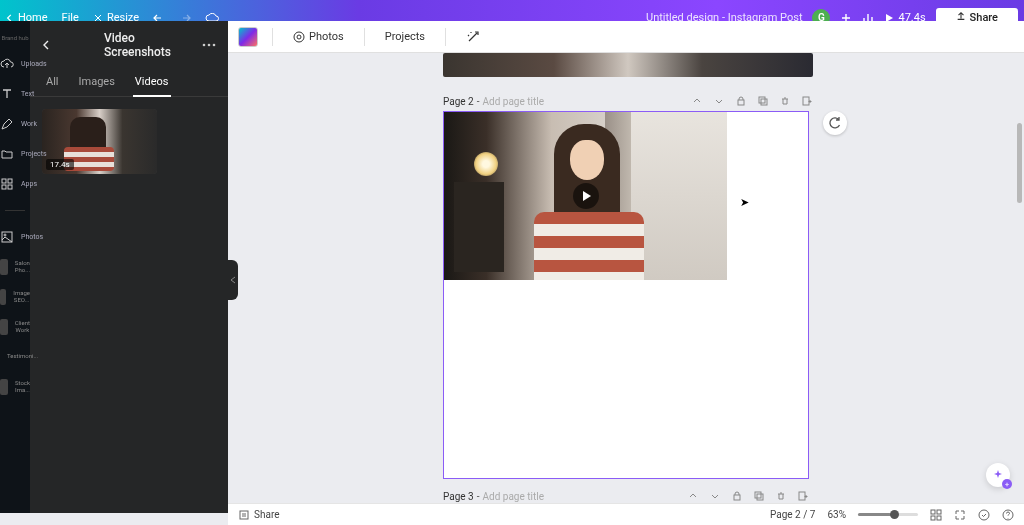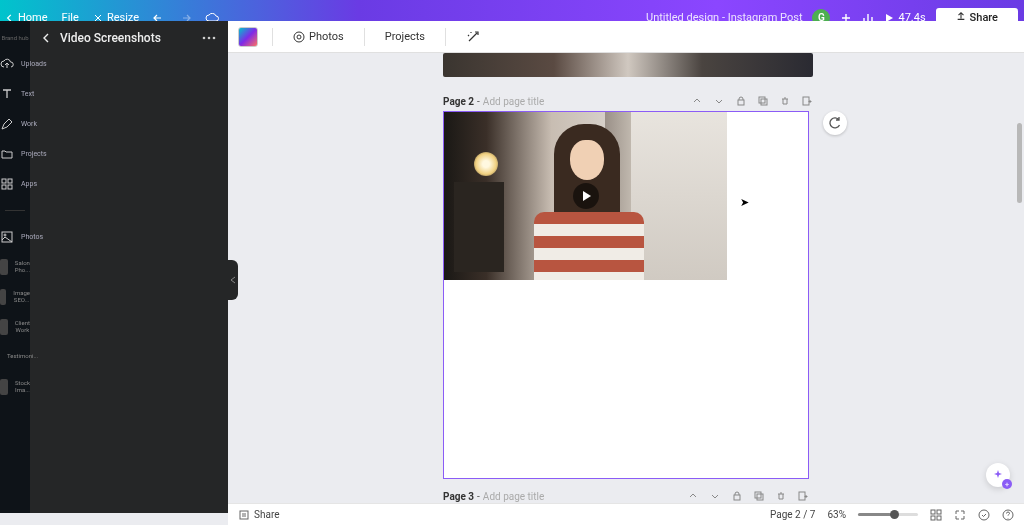--- a/index.html
+++ b/index.html
@@ -23,21 +23,21 @@
 
 .nav-rail { position:absolute; left:0; top:21px; bottom:12px; width:30px; background:#0e1318; display:flex; flex-direction:column; align-items:center; padding-top:14px; gap:14px; z-index:2; }
 .nav-item { display:flex; align-items:center; gap:7px; color:#aab; font-size:7px; cursor:pointer; width:100%; }
 .nav-ico { width:16px; height:16px; display:flex; align-items:center; justify-content:center; }
 .nav-thumb { width:20px; height:16px; background:#444; border-radius:2px; }
 .nav-sm { font-size:6px; color:#888; line-height:1.1; text-align:center; }
 
 
 .side-panel { position:absolute; left:30px; top:21px; bottom:12px; width:198px; background:#252627; color:#eee; display:flex; flex-direction:column; }
 .sp-header { display:flex; align-items:center; padding:10px 12px; gap:8px; }
-.sp-title { font-size:12px; font-weight:500; flex:1; }
+.sp-title { font-size:12px; font-weight:500; flex:1;margin-left:44px; }
 .sp-tabs { display:flex; gap:16px; padding:0 14px; font-size:11px; color:#aaa; border-bottom:1px solid #3a3a3a; }
 .sp-tab { padding:6px 2px 8px; cursor:pointer; position:relative; }
 .sp-tab.active { color:#fff; }
 .sp-tab.active::after { content:""; position:absolute; left:0; right:0; bottom:-1px; height:2px; background:#fff; }
 .sp-body { padding:12px; display:flex; flex-wrap:wrap; gap:8px; }
 .thumb { width:115px; height:65px; background:#3a3a3a; border-radius:4px; position:relative; overflow:hidden; cursor:pointer; }
 .thumb .dur { position:absolute; left:4px; bottom:4px; background:rgba(0,0,0,0.6); color:#fff; font-size:8px; padding:1px 4px; border-radius:2px; }
 .thumb-scene { position:absolute; inset:0; background:linear-gradient(90deg,#2a2420 0%,#4a3830 30%,#d8cfc8 50%,#3a3530 70%,#2a2a2a 100%); }
 .thumb-person { position:absolute; left:28px; top:8px; width:36px; height:48px; background:#2a1f1a; border-radius:10px 10px 0 0; }
 .thumb-sw { position:absolute; left:22px; top:38px; width:50px; height:24px; background:repeating-linear-gradient(180deg,#a84a3a 0 5px,#e8e0da 5px 10px); border-radius:4px; }
@@ -45,21 +45,21 @@
 
 .collapse { position:absolute; left:228px; top:260px; width:10px; height:40px; background:#252627; border-radius:0 6px 6px 0; display:flex; align-items:center; justify-content:center; color:#888; font-size:8px; z-index:3; cursor:pointer; }
 
 
 .canvas-area { position:absolute; left:228px; top:53px; right:0; bottom:12px; overflow:hidden; }
 .canvas-inner { position:absolute; left:215px; top:0; width:370px; }
 
 .page-strip-top { height:24px; background:linear-gradient(90deg,#3a3530 0%,#5a4a42 30%,#d0c8c0 50%,#4a4440 70%,#2a2a32 100%); border-radius:2px; margin-bottom:18px; }
 
 .page-head { display:flex; align-items:center; font-size:10px; color:#555; margin-bottom:4px; }
-.page-head-label { color:#333;font-weight:bold; }
+.page-head-label { color:#333; }
 .page-head-dash { margin:0 3px; }
 .page-head-placeholder { color:#aaa; }
 .page-head-actions { margin-left:auto; display:flex; gap:10px; color:#888; }
 .ph-ico { cursor:pointer; width:12px; height:12px; display:flex; align-items:center; justify-content:center; }
 
 .page-canvas { width:366px; height:368px; background:#fff; border:1px solid #8b5cf6; position:relative; }
 .video-el { position:absolute; left:0; top:0; width:283px; height:168px; background:#333; overflow:hidden; }
 .v-scene { position:absolute; inset:0; background:linear-gradient(90deg,#1a1815 0%,#3a2f28 15%,#c8bdb2 38%,#d8d2cc 60%,#b8b2a8 75%,#2a2a2a 100%); }
 .v-window { position:absolute; right:0; top:0; width:120px; height:168px; background:linear-gradient(180deg,#e8e4de,#d0cac2); }
 .v-curtain { position:absolute; right:96px; top:0; width:26px; height:168px; background:linear-gradient(90deg,#9a9088,#c0b8ae); }
@@ -269,20 +269,33 @@
       </div>
     <span class="sp-title">Video Screenshots</span>
     <div class="icon-btn">
         <svg width="14" height="4" viewBox="0 0 14 4">
           <circle cx="2" cy="2" r="1.3" fill="#ccc"></circle>
           <circle cx="7" cy="2" r="1.3" fill="#ccc"></circle>
           <circle cx="12" cy="2" r="1.3" fill="#ccc"></circle>
         </svg>
       </div>
   </div>
+  <div class="sp-tabs">
+    <div class="sp-tab">All</div>
+    <div class="sp-tab">Images</div>
+    <div class="sp-tab active">Videos</div>
+  </div>
+  <div class="sp-body">
+    <div class="thumb">
+      <div class="thumb-scene"></div>
+      <div class="thumb-person"></div>
+      <div class="thumb-sw"></div>
+      <span class="dur">17.4s</span>
+    </div>
+  </div>
 </div>
 
 <div class="collapse">
   <svg width="6" height="8" viewBox="0 0 6 8">
       <path d="M5 1L1 4l4 3" stroke="#888" fill="none"></path>
     </svg>
 </div>
 
 <div class="canvas-area">
   <div class="scrollbar"></div>

